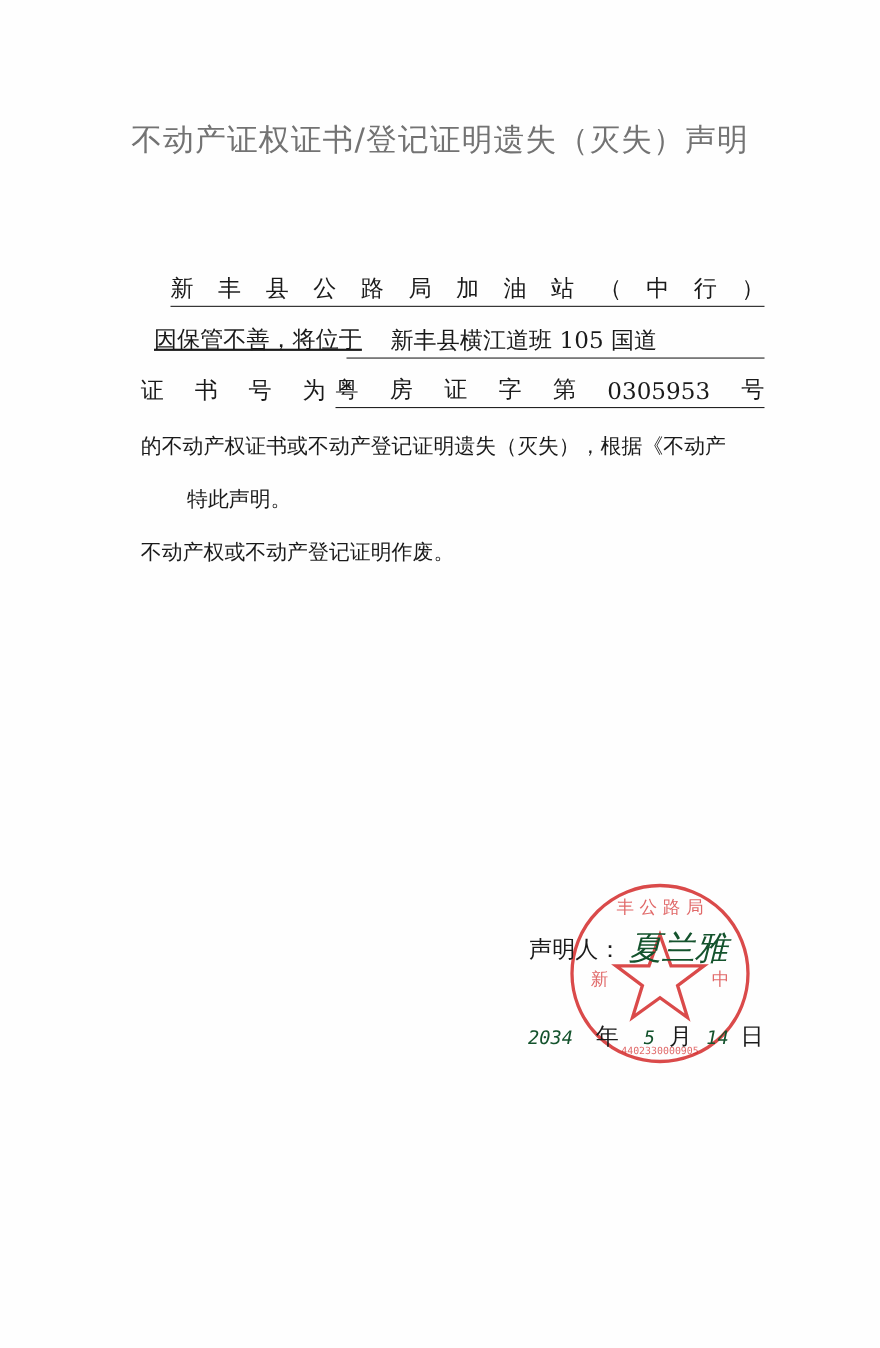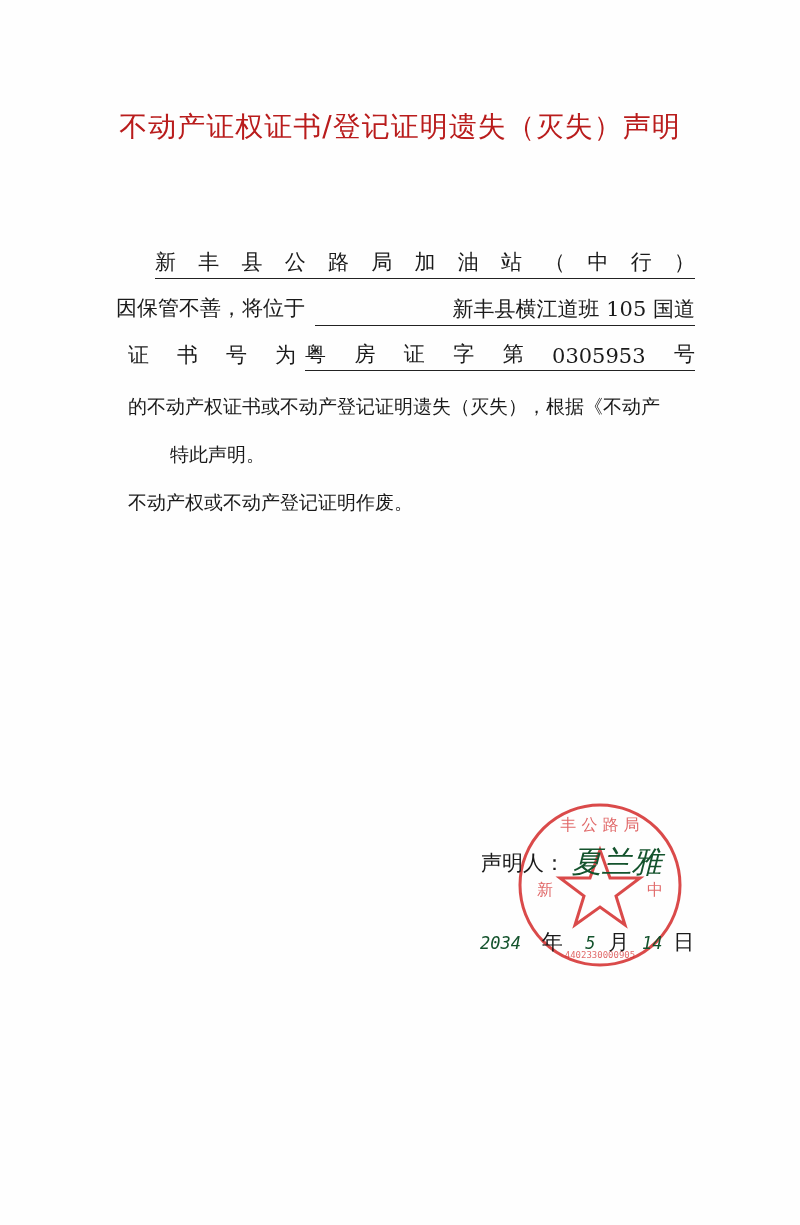--- a/index.html
+++ b/index.html
@@ -3,21 +3,21 @@
   <meta charset="utf-8">
   <style>
     html, body { margin: 0; padding: 0; }
     body {
       width: 800px; height: 1225px; background: #fefefe; position: relative; overflow: hidden;
       font-family: "DejaVu Serif", "Liberation Serif", serif; color: #1a1a1a;
     }
     .title {
       position: absolute; top: 108px; left: 0; width: 800px; text-align: center;
       font-family: "DejaVu Sans", "Liberation Sans", sans-serif;
-      font-size: 28px; letter-spacing: 1px; color: #b91c1c;
+      font-size: 28px; letter-spacing: 1px; color: #737373;
     }
     .line { position: absolute; font-size: 21px; line-height: 30px; white-space: nowrap; }
     .ul {
       position: absolute; height: 30px; border-bottom: 1.5px solid #222;
       display: flex; align-items: flex-end; padding-bottom: 2px;
     }
     .spread { display: flex; justify-content: space-between; }
     .body-para { position: absolute; left: 128px; width: 572px; font-size: 19px; line-height: 48px; }
     .body-para p { margin: 0; }
     .sign-label { position: absolute; left: 481px; top: 840px; font-size: 21px; }
@@ -39,22 +39,22 @@
   <span>局</span>
   <span>加</span>
   <span>油</span>
   <span>站</span>
   <span>（</span>
   <span>中</span>
   <span>行</span>
   <span>）</span>
 </div>
 
-<div class="line" style="left:116px; top:293px;">因保管不善，将位于</div>
-<div class="ul" style="left:315px; top:293px; width:380px; font-size:21px; justify-content:flex-end;">
+<div class="line" style="left:140px; top:293px;text-decoration:underline;">因保管不善，将位于</div>
+<div class="ul" style="left:315px; top:293px; width:380px; font-size:21px; justify-content:flex-start;">
   <span style="margin-left:40px;">新丰县横江道班 105 国道</span>
 </div>
 
 <div class="spread line" style="left:128px; top:340px; width:168px;">
   <span>证</span>
   <span>书</span>
   <span>号</span>
   <span>为</span>
 </div>
 <div class="ul spread" style="left:305px; top:338px; width:390px; font-size:21px;">

